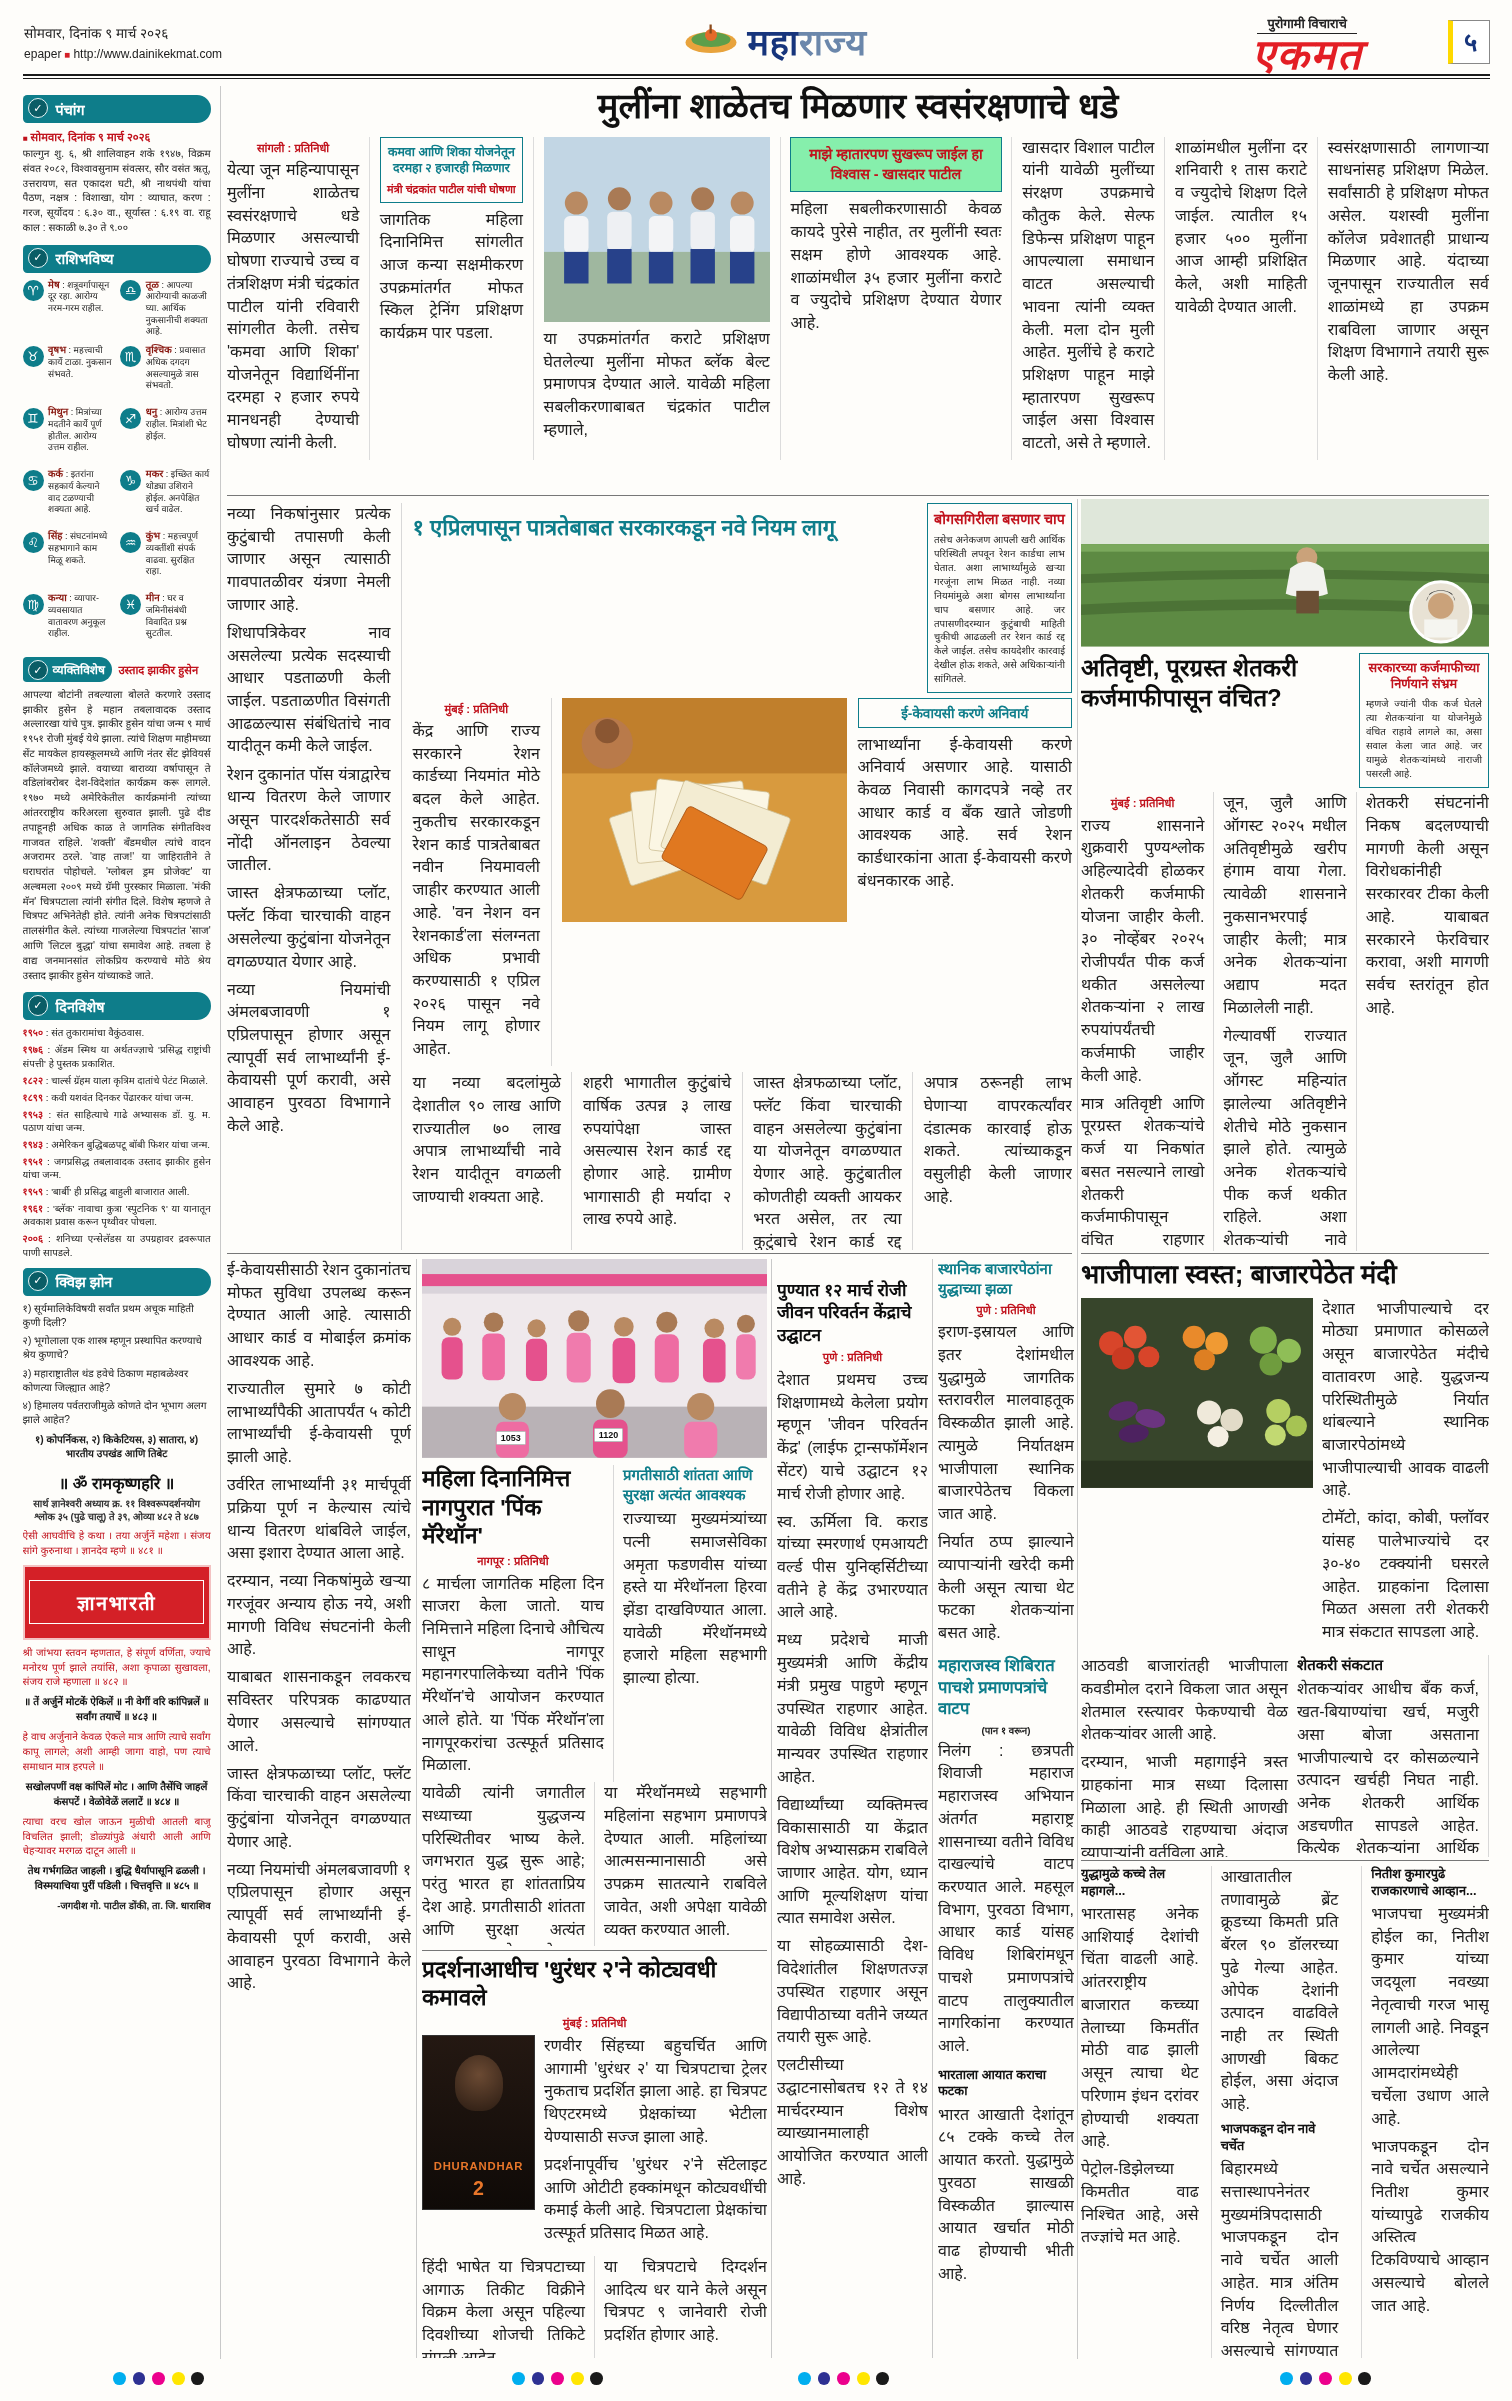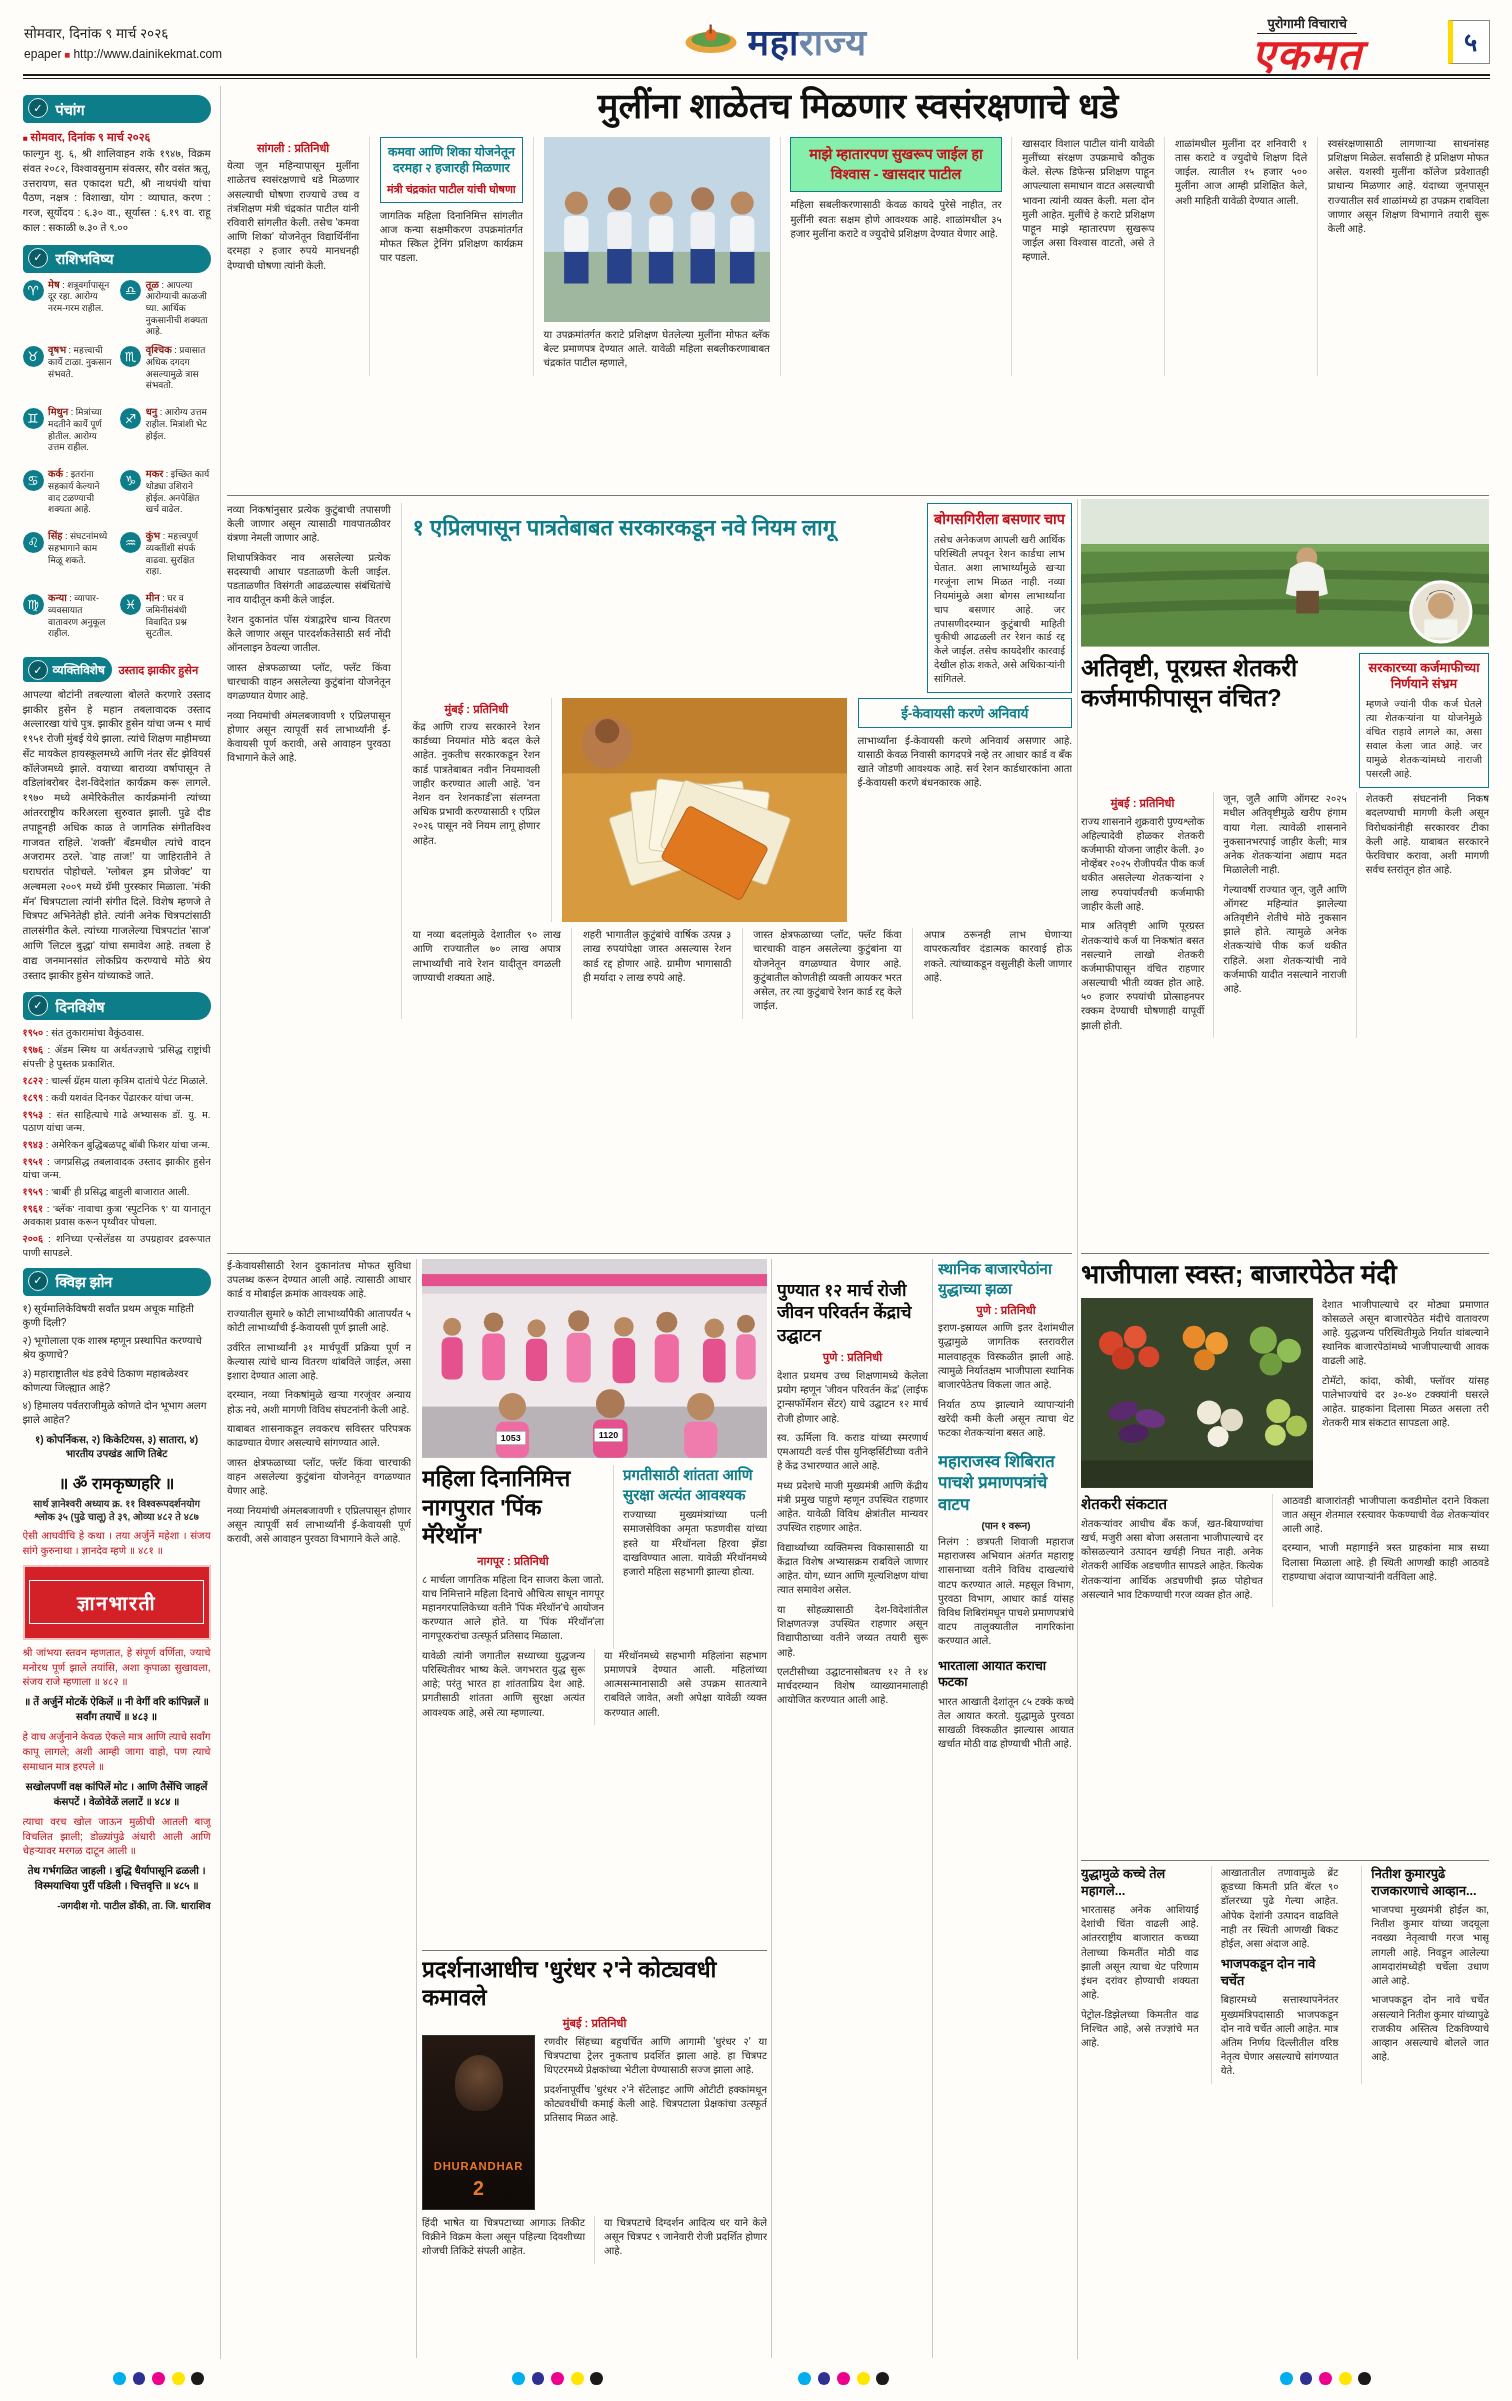--- a/index.html
+++ b/index.html
@@ -19,21 +19,21 @@
   .mh-maha { color:#17357c; }
   .mh-rajya { color:#6b87ab; }
   .mh-right { position:absolute; right:66px; top:0; width:233px; text-align:center; }
   .mh-tag { font-size:12.8px; font-weight:bold; color:#222; border-bottom:1.5px solid #222; display:inline-block; padding:0 10.5px 1.5px; }
   .mh-name { font-size:42px; font-weight:800; font-style:italic; color:#e31e24; line-height:1.0; letter-spacing:1.5px; }
   .pageno { position:absolute; right:0; top:6px; width:42px; height:44px; border:0.8px solid #888; border-left:5.3px solid #ffd900; display:flex; align-items:center; justify-content:center; font-size:25.6px; font-weight:bold; color:#17357c; background:#fff; }
   .rule1 { position:absolute; left:22.6px; top:74px; width:1467px; height:2.3px; background:#1a1a1a; }
   .rule2 { position:absolute; left:22.6px; top:78px; width:1467px; height:0.8px; background:#1a1a1a; }
 
   
-  .b { font-size:10px; line-height:1.42; text-align:justify; color:#1e1e1e; margin-bottom:5.3px; }
+  .b { font-size:16px; line-height:1.42; text-align:justify; color:#1e1e1e; margin-bottom:5.3px; }
   .byline { font-size:11.3px; font-weight:bold; color:#c1121c; text-align:center; margin:3px 0 4.5px; }
   .hr { position:absolute; height:0.8px; background:#777; }
   .vr-abs { position:absolute; width:0.8px; background:#c9c9c9; }
   .tealbox { border:1.5px solid #0e7d8a; padding:6px; }
 
   
   .sidebar { position:absolute; left:22.6px; top:86px; width:188px; height:2274px; overflow:hidden; }
   .pill { position:relative; background:#0e7d8a; color:#fff; font-size:14.3px; font-weight:bold; border-radius:4.5px 15px 15px 4.5px; padding:4.5px 7.5px 4.5px 33px; margin:9px 0 6px; }
   .pill .ic { position:absolute; left:5.3px; top:3px; width:20.3px; height:20.3px; border-radius:50%; background:#0a5d66; border:1.5px solid #e6f4f5; color:#fff; font-size:11.3px; display:flex; align-items:center; justify-content:center; }
   .p-date { color:#c1121c; font-weight:bold; font-size:11.3px; margin-bottom:3px; }
@@ -541,27 +541,27 @@
             </g>
           <rect y="216" width="308" height="36" fill="#2a3420"></rect>
         </svg>
       </div>
       <div style="flex:1;">
         <p class="b">देशात भाजीपाल्याचे दर मोठ्या प्रमाणात कोसळले असून बाजारपेठेत मंदीचे वातावरण आहे. युद्धजन्य परिस्थितीमुळे निर्यात थांबल्याने स्थानिक बाजारपेठांमध्ये भाजीपाल्याची आवक वाढली आहे.</p>
         <p class="b">टोमॅटो, कांदा, कोबी, फ्लॉवर यांसह पालेभाज्यांचे दर ३०-४० टक्क्यांनी घसरले आहेत. ग्राहकांना दिलासा मिळत असला तरी शेतकरी मात्र संकटात सापडला आहे.</p>
       </div>
     </div>
     <div style="display:flex; gap:9px; margin-top:6px;">
+      <div style="flex:1;">
+        <p class="b">आठवडी बाजारांतही भाजीपाला कवडीमोल दराने विकला जात असून शेतमाल रस्त्यावर फेकण्याची वेळ शेतकऱ्यांवर आली आहे.</p>
+        <p class="b">दरम्यान, भाजी महागाईने त्रस्त ग्राहकांना मात्र सध्या दिलासा मिळाला आहे. ही स्थिती आणखी काही आठवडे राहण्याचा अंदाज व्यापाऱ्यांनी वर्तविला आहे.</p>
+      </div>
       <div style="flex:0 0 192px; border-right:0.8px solid #d8d8d8; padding-right:9px;">
         <div class="hl-x" style="font-size:15px;">शेतकरी संकटात</div>
         <p class="b">शेतकऱ्यांवर आधीच बँक कर्ज, खत-बियाण्यांचा खर्च, मजुरी असा बोजा असताना भाजीपाल्याचे दर कोसळल्याने उत्पादन खर्चही निघत नाही. अनेक शेतकरी आर्थिक अडचणीत सापडले आहेत. कित्येक शेतकऱ्यांना आर्थिक अडचणीची झळ पोहोचत असल्याने भाव टिकण्याची गरज व्यक्त होत आहे.</p>
-      </div>
-      <div style="flex:1;">
-        <p class="b">आठवडी बाजारांतही भाजीपाला कवडीमोल दराने विकला जात असून शेतमाल रस्त्यावर फेकण्याची वेळ शेतकऱ्यांवर आली आहे.</p>
-        <p class="b">दरम्यान, भाजी महागाईने त्रस्त ग्राहकांना मात्र सध्या दिलासा मिळाला आहे. ही स्थिती आणखी काही आठवडे राहण्याचा अंदाज व्यापाऱ्यांनी वर्तविला आहे.</p>
       </div>
     </div>
   </div>
   <div class="hr" style="left:1081px; top:1860px; width:408px;"></div>
 
   <div class="abs" style="left:1081px; top:1866px; width:408px; height:492px;">
     <div style="display:flex; gap:9px;">
       <div style="flex:1; border-right:0.8px solid #d8d8d8; padding-right:12px;">
         <h3 class="hl-x">युद्धामुळे कच्चे तेल महागले...</h3>
         <p class="b">भारतासह अनेक आशियाई देशांची चिंता वाढली आहे. आंतरराष्ट्रीय बाजारात कच्च्या तेलाच्या किमतींत मोठी वाढ झाली असून त्याचा थेट परिणाम इंधन दरांवर होण्याची शक्यता आहे.</p>

